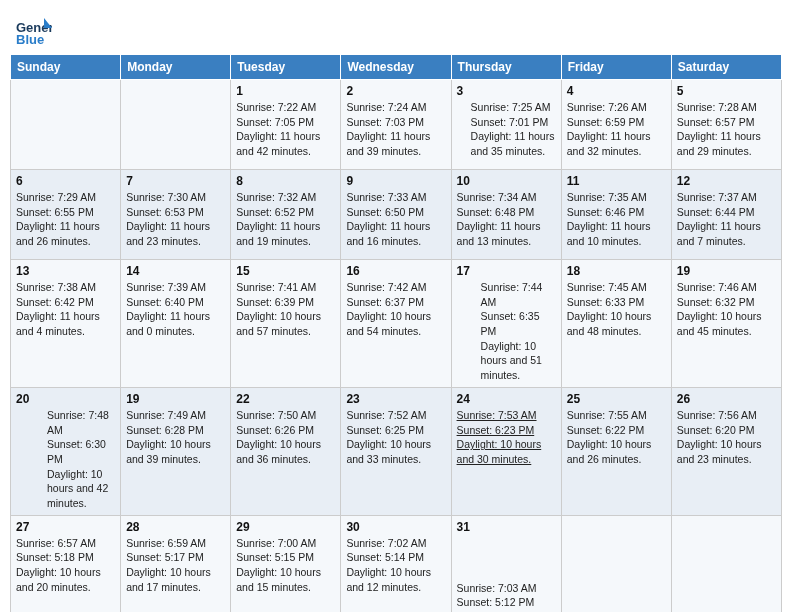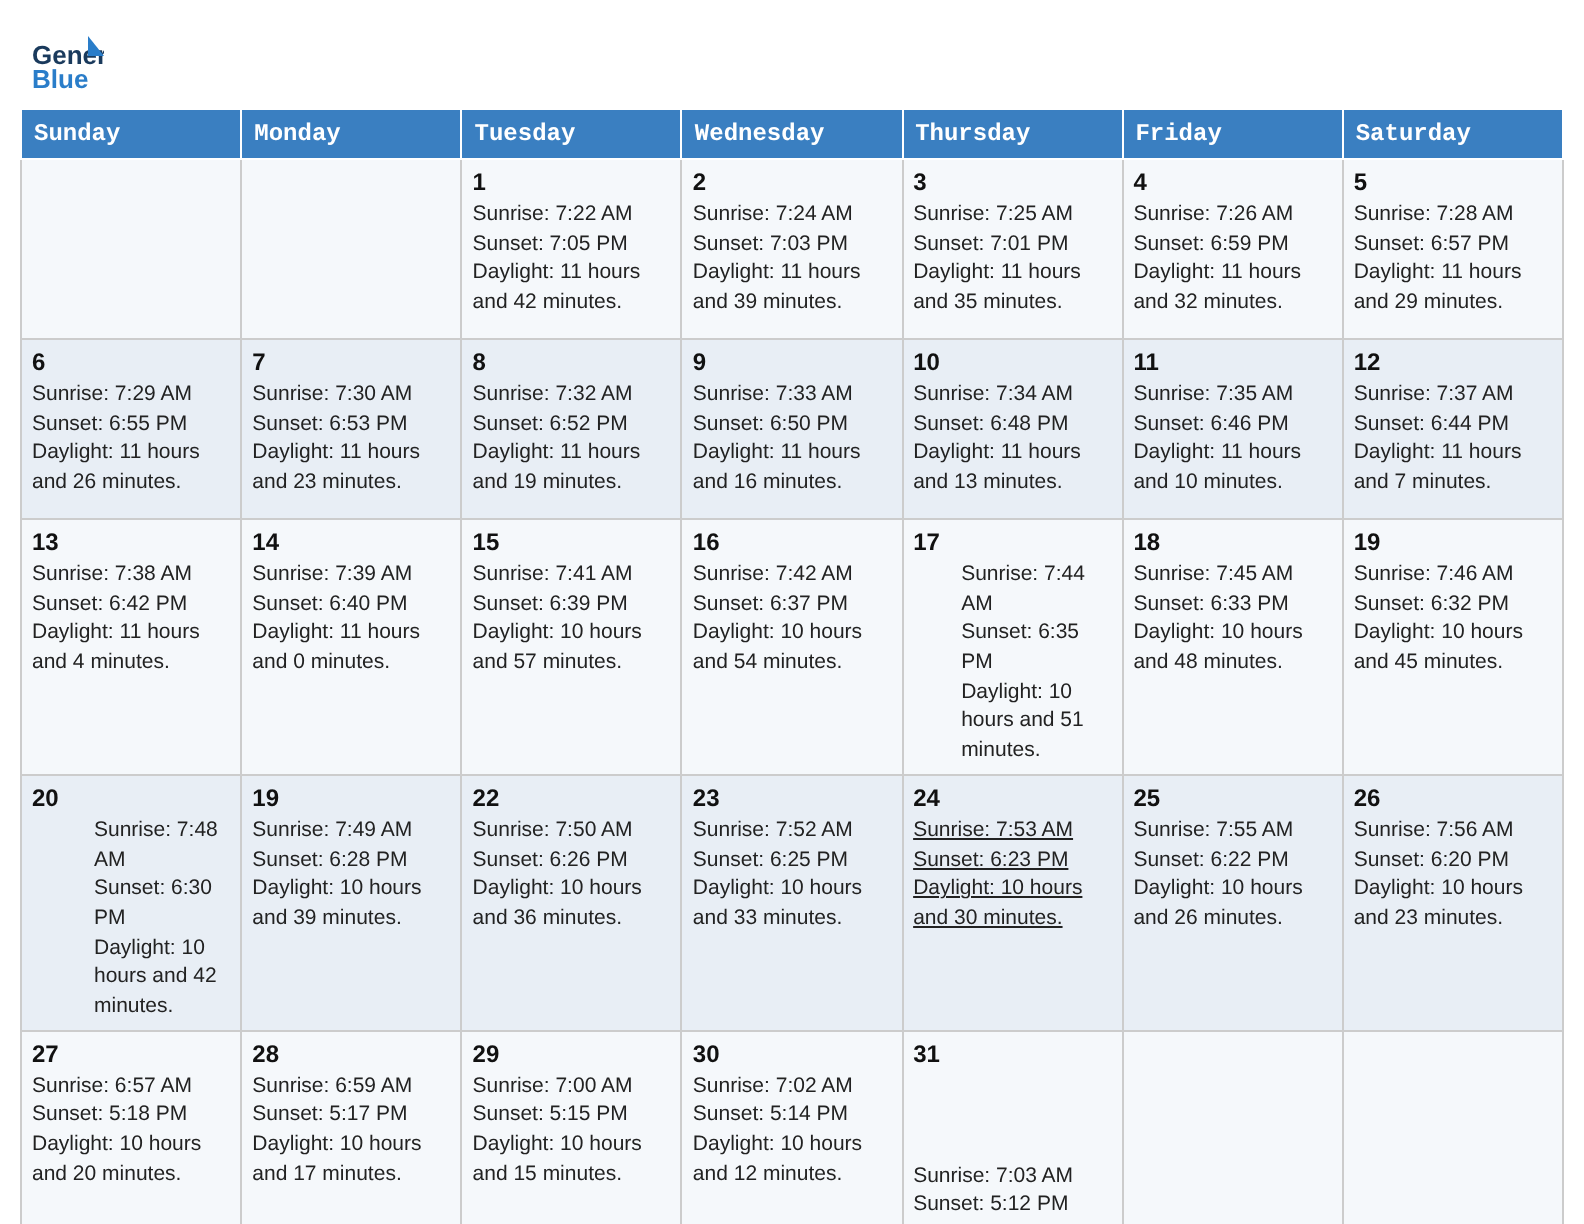--- a/index.html
+++ b/index.html
@@ -49,21 +49,20 @@
       font-size: 11px;
     }
     thead tr th {
       background-color: #3a7fc1;
       color: #fff;
       text-align: left;
       padding: 5px 6px;
       font-size: 12px;
       font-weight: bold;
       border: 1px solid #fff;
-      font-family: Liberation Mono, monospace;
     }
     tbody tr td {
       border: 1px solid #ccc;
       vertical-align: top;
       padding: 4px 5px;
       width: 14.28%;
       min-height: 80px;
       height: 90px;
     }
     tbody tr:nth-child(odd) td {
@@ -133,21 +132,21 @@
 Daylight: 11 hours and 42 minutes.</div>
         </td>
         <td>
           <span class="day-num">2</span>
           <div class="day-info" style="white-space: pre-line;">Sunrise: 7:24 AM
 Sunset: 7:03 PM
 Daylight: 11 hours and 39 minutes.</div>
         </td>
         <td>
           <span class="day-num">3</span>
-          <div class="day-info" style="white-space: pre-line;">Sunrise: 7:25 AM
+          <div class="day-info" style="white-space: pre-line; margin-left: 14px;">Sunrise: 7:25 AM
 Sunset: 7:01 PM
 Daylight: 11 hours and 35 minutes.</div>
         </td>
         <td>
           <span class="day-num">4</span>
           <div class="day-info" style="white-space: pre-line;">Sunrise: 7:26 AM
 Sunset: 6:59 PM
 Daylight: 11 hours and 32 minutes.</div>
         </td>
         <td>

